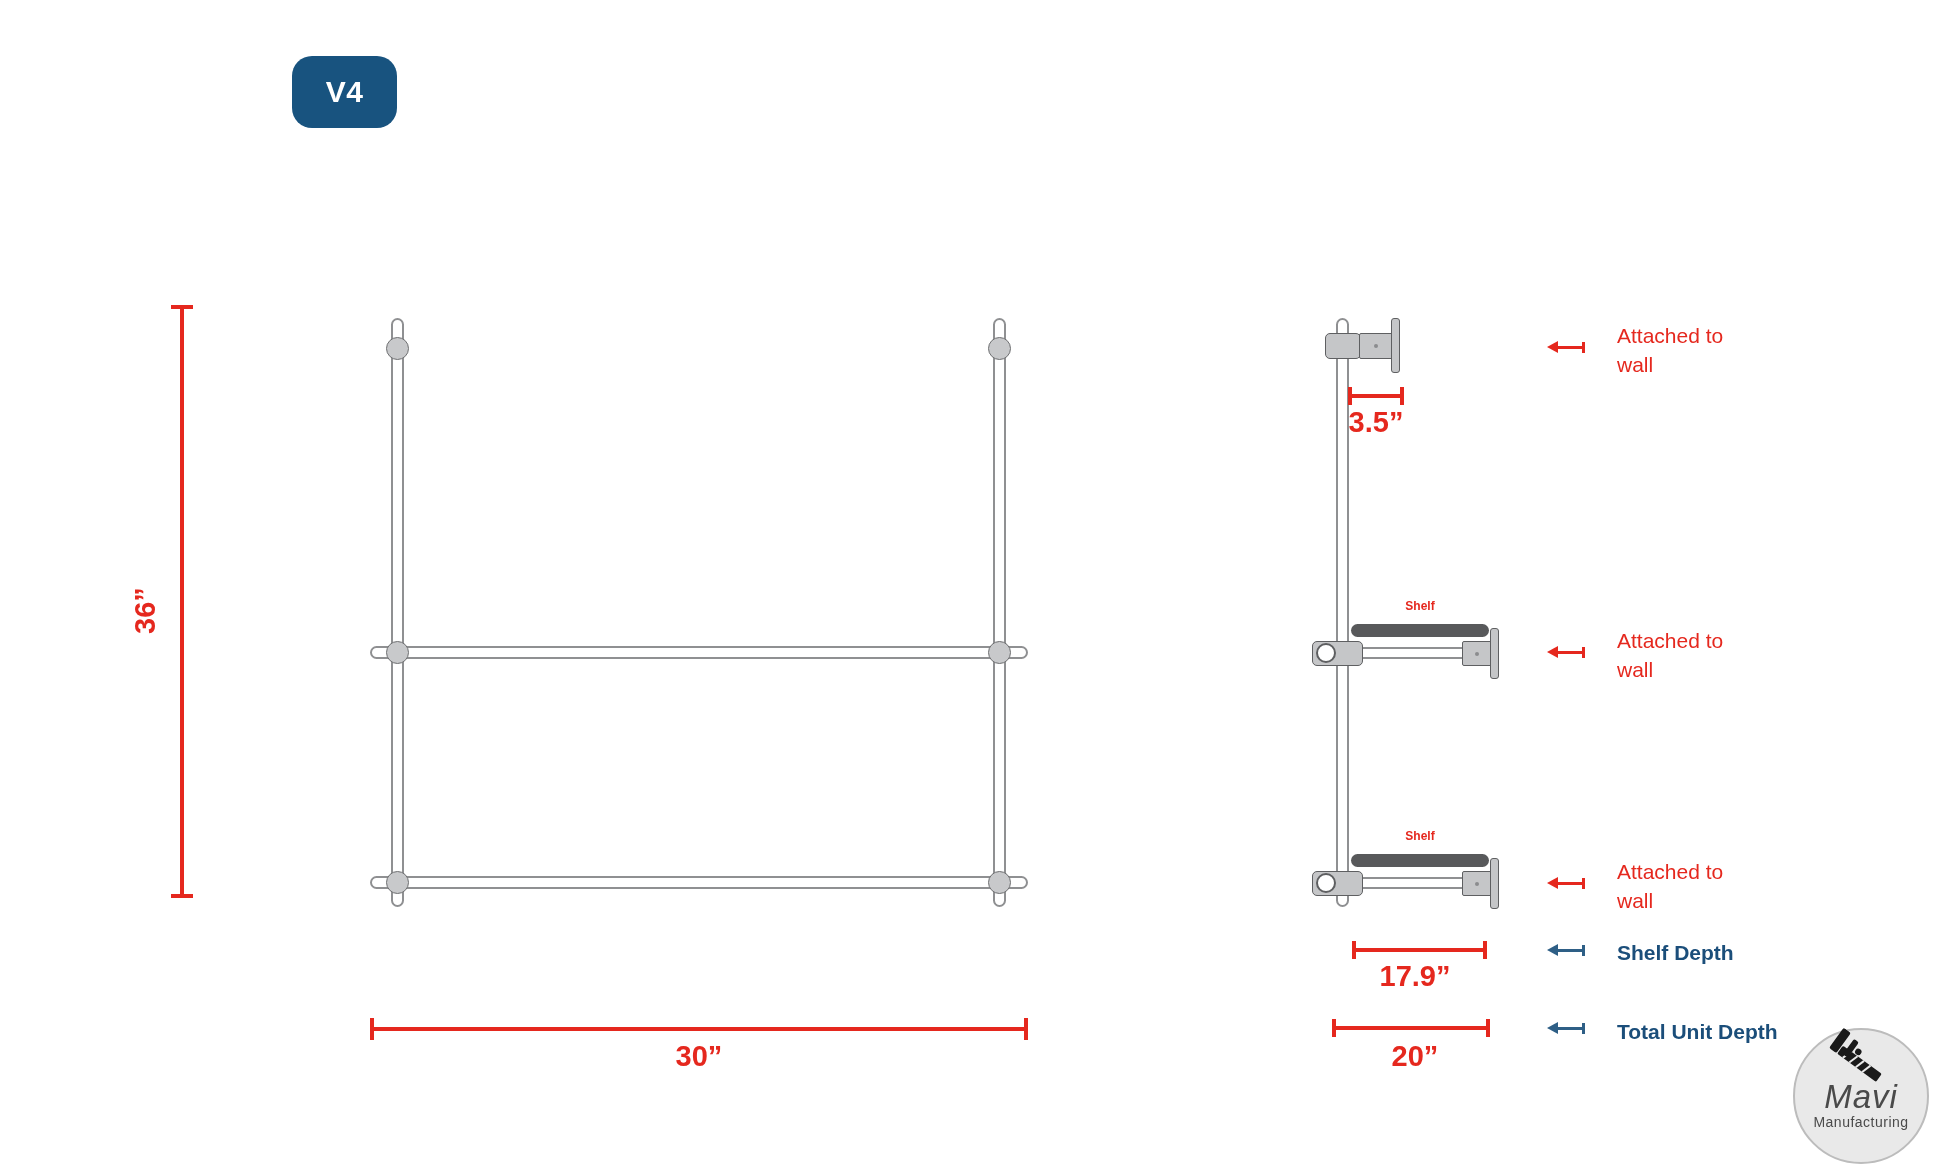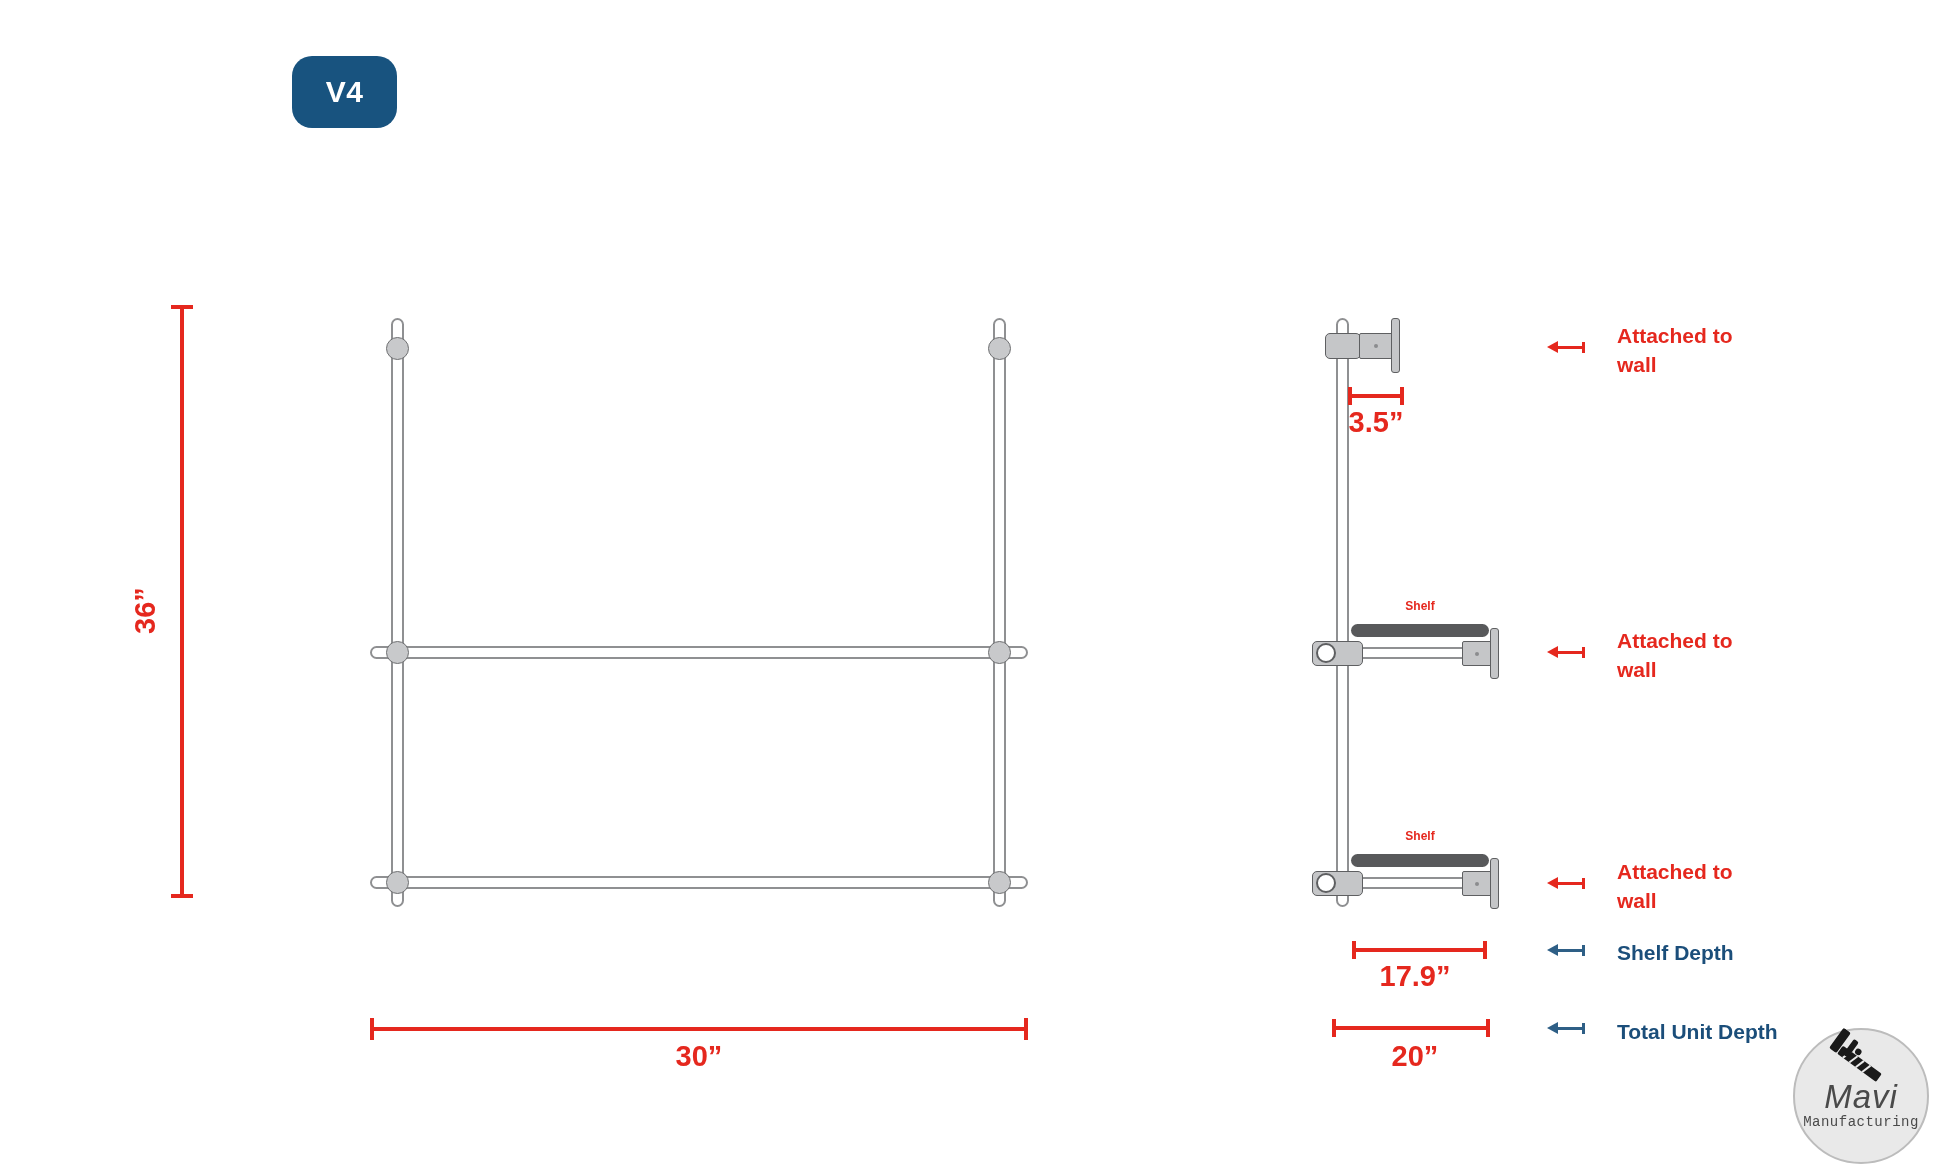--- a/index.html
+++ b/index.html
@@ -39,31 +39,31 @@
 
   
   .harrow{position:absolute;width:38px;height:13px;color:#e5281e;}
   .harrow.blue{color:#2e5f86;}
   .harrow .hd{position:absolute;left:0;top:0;width:0;height:0;
         border-top:6.5px solid transparent;border-bottom:6.5px solid transparent;
         border-right:11px solid currentColor;}
   .harrow .ln{position:absolute;left:8px;right:1px;top:5px;height:3px;background:currentColor;}
   .harrow .tk{position:absolute;right:0;top:1px;width:3px;height:11px;background:currentColor;}
 
-  .redlabel{position:absolute;color:#e5281e;font-weight:bold;font-size:21px;line-height:29px;}
+  .redlabel{position:absolute;color:#e5281e;font-weight:normal;font-size:21px;line-height:29px;}
   .bluelabel{position:absolute;color:#1b4e7a;font-weight:bold;font-size:21px;}
   .shelftag{position:absolute;color:#e5281e;font-weight:bold;font-size:12px;text-align:center;}
 
   
   .logo-circle{position:absolute;left:1793px;top:1028px;width:136px;height:136px;border-radius:50%;
         background:#e9e9e9;border:2px solid #bcbcbc;box-sizing:border-box;}
   .logo-name{position:absolute;left:1793px;top:1078px;width:136px;text-align:center;
         color:#4a4a4a;font-size:33px;font-weight:400;letter-spacing:1px;font-style:italic;}
   .logo-sub{position:absolute;left:1793px;top:1114px;width:136px;text-align:center;
-        color:#4a4a4a;font-size:14px;letter-spacing:.5px;font-family:Liberation Mono, monospace;}
+        color:#4a4a4a;font-size:14px;letter-spacing:.5px;}
   .caliper{position:absolute;left:1826px;top:1042px;width:64px;height:34px;transform:rotate(36deg);}
 </style>
 </head>
 <body>
 
 <div id="canvas">
 
   <div class="badge" style="left:292px;top:21px;width:105px;height:72px;margin-top:35px;">
     <span>V4</span>
   </div>

